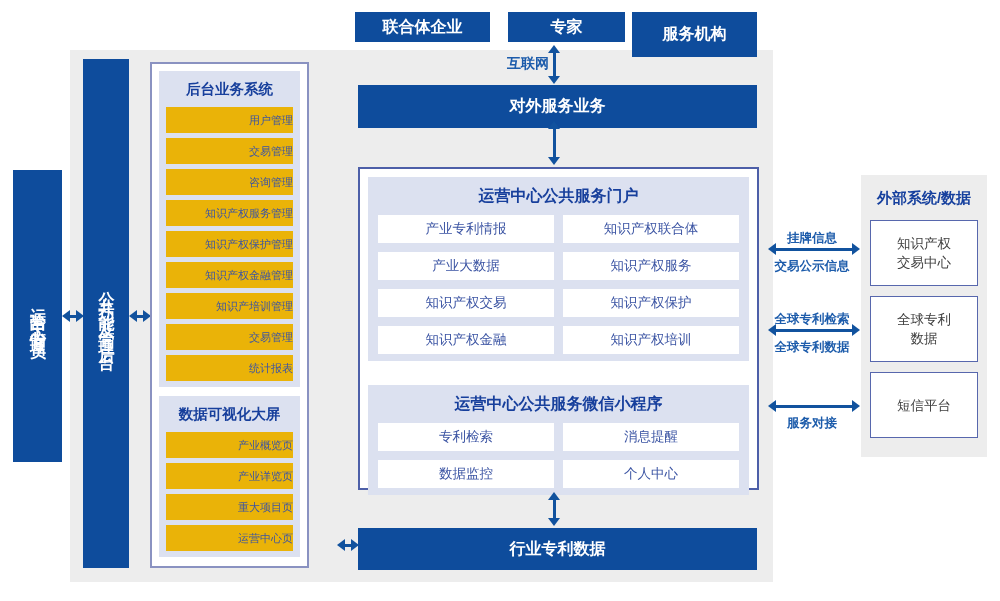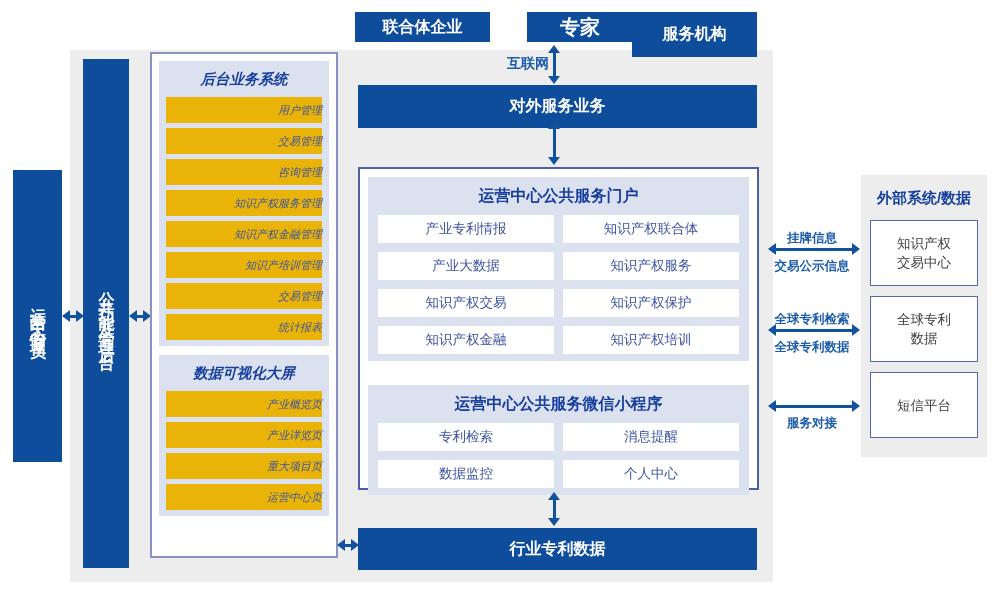--- a/index.html
+++ b/index.html
@@ -57,21 +57,21 @@
 <body>
 
 <div class="canvas">
 
   <div class="gray-panel" style="left:70px;top:50px;width:703px;height:532px;"></div>
   <div class="gray-panel" style="left:861px;top:175px;width:126px;height:282px;"></div>
 
   <div class="blue-box" style="left:355px;top:12px;width:135px;height:30px;font-size:16px;">
     <span>联合体企业</span>
   </div>
-  <div class="blue-box" style="left:527px;top:12px;width:106px;height:30px;font-size:20px;">
+  <div class="blue-box" style="left:508px;top:12px;width:117px;height:30px;font-size:16px;">
     <span>专家</span>
   </div>
   <div class="blue-box" style="left:632px;top:12px;width:125px;height:45px;font-size:16px;">
     <span>服务机构</span>
   </div>
 
   <div class="flow-label" style="left:492px;top:55px;width:72px;font-size:14px;text-align:center;">互联网</div>
   <div class="varrow" style="left:553px;top:53px;height:23px;"></div>
 
   <div class="blue-box" style="left:358px;top:85px;width:399px;height:43px;font-size:16px;">
@@ -81,27 +81,28 @@
 
   <div class="blue-box vbar" style="left:13px;top:170px;width:49px;height:292px;font-size:16px;">
     <span style="letter-spacing:6px;">运营中心管理员</span>
   </div>
   <div class="harrow" style="left:70px;top:315px;width:6px;"></div>
   <div class="blue-box vbar" style="left:83px;top:59px;width:46px;height:509px;font-size:16px;">
     <span style="letter-spacing:8px;">公共功能及管理后台</span>
   </div>
   <div class="harrow" style="left:137px;top:315px;width:6px;"></div>
 
-  <div class="outer-box" style="left:150px;top:52px;width:188px;height:506px;font-style:italic;">
+  <div class="outer-box" style="left:150px;top:62px;width:159px;height:506px;">
     <div class="lav side-panel" style="margin-bottom:9px;">
       <div class="hdr">后台业务系统</div>
       <div class="item">用户管理</div>
       <div class="item">交易管理</div>
       <div class="item">咨询管理</div>
       <div class="item">知识产权服务管理</div>
+      <div class="item">知识产权保护管理</div>
       <div class="item">知识产权金融管理</div>
       <div class="item">知识产培训管理</div>
       <div class="item">交易管理</div>
       <div class="item">统计报表</div>
     </div>
     <div class="lav side-panel">
       <div class="hdr">数据可视化大屏</div>
       <div class="item">产业概览页</div>
       <div class="item">产业详览页</div>
       <div class="item">重大项目页</div>

